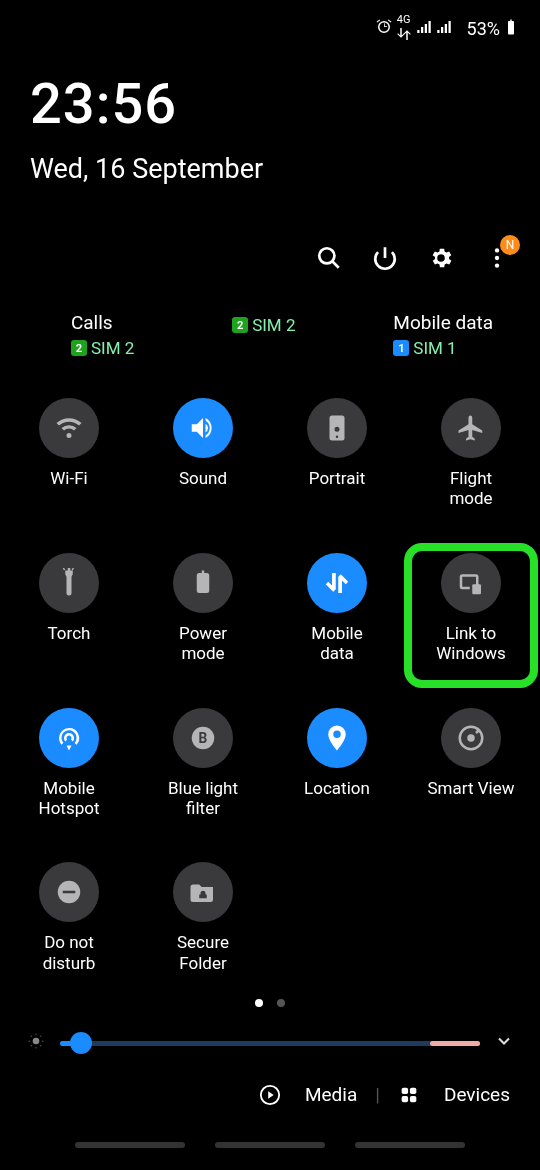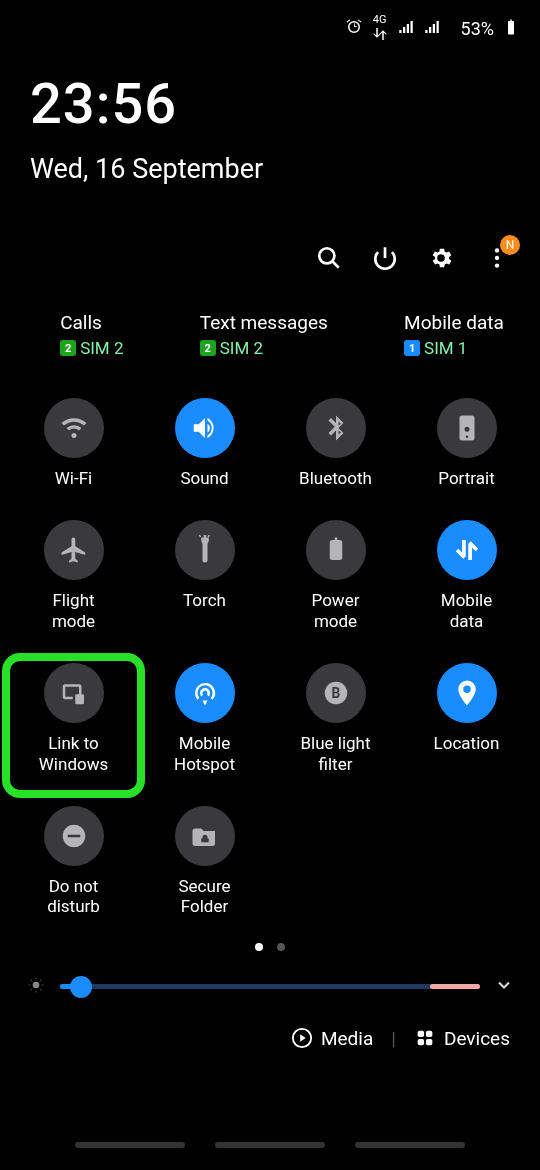--- a/index.html
+++ b/index.html
@@ -10,21 +10,21 @@
       color: #fff;
       font-family: -apple-system, BlinkMacSystemFont, "Segoe UI", Roboto, sans-serif;
       overflow: hidden;
       position: relative;
     }
     .statusbar {
       display: flex;
       justify-content: flex-end;
       align-items: center;
       padding: 14px 20px 0 0;
-      gap: 8px;
+      gap: 2px;
       font-size: 18px;
     }
     .statusbar svg { width: 18px; height: 18px; }
     .sb-text { font-size: 18px; margin-left: 12px; }
     .clock-block { padding: 28px 12px 0 30px; }
     .clock { font-size: 56px; font-weight: 500; letter-spacing: 1px; }
     .date { font-size: 27px; margin-top: 16px; }
     .util-row {
       display: flex;
       justify-content: flex-end;
@@ -55,21 +55,21 @@
     .sim-badge {
       width: 16px; height: 16px; border-radius: 3px; display: inline-flex;
       align-items: center; justify-content: center; font-size: 11px; font-weight: bold;
     }
     .sim-g { background: #1fa31f; }
     .sim-b { background: #1a8cff; }
     .sim-sub { font-size: 17px; color: #86efac; }
     .tiles {
       display: grid;
       grid-template-columns: repeat(4, 1fr);
-      gap: 4px;
+      gap: 16px;
       padding: 30px 10px 0 10px;
     }
     .tile {
       display: flex;
       flex-direction: column;
       align-items: center;
       padding: 10px 0 18px 0;
       position: relative;
     }
     .tile-icon {
@@ -129,21 +129,21 @@
       background: #1a8cff;
       left: 5%;
     }
     .chev svg { width: 20px; height: 20px; color: #ddd; }
     .footer {
       display: flex; justify-content: flex-end; align-items: center;
       gap: 18px;
       padding: 28px 30px 0 0;
       font-size: 19px;
     }
-    .footer-item { display: flex; align-items: flex-start; gap: 8px; }
+    .footer-item { display: flex; align-items: flex-end; gap: 24px; }
     .footer-sep { color: #555; }
     .navbar {
       position: absolute;
       bottom: 22px; left: 0; right: 0;
       display: flex; justify-content: space-around;
       padding: 0 60px;
     }
     .navbtn {
       width: 110px; height: 6px; background: #333; border-radius: 3px;
     }
@@ -215,21 +215,20 @@
 
 <div class="sim-row">
   <div class="sim-col">
     <div class="sim-title">Calls</div>
     <div class="sim-line">
       <span class="sim-badge sim-g">2</span>
       <span class="sim-sub">SIM 2</span>
     </div>
   </div>
   <div class="sim-col">
-    <div class="sim-title">Text messages</div>
     <div class="sim-line">
       <span class="sim-badge sim-g">2</span>
       <span class="sim-sub">SIM 2</span>
     </div>
   </div>
   <div class="sim-col">
     <div class="sim-title">Mobile data</div>
     <div class="sim-line">
       <span class="sim-badge sim-b">1</span>
       <span class="sim-sub">SIM 1</span>
@@ -250,28 +249,20 @@
       <div class="tile-icon on">
         <svg viewBox="0 0 24 24">
           <use href="#ic-sound"></use>
         </svg>
       </div>
       <div class="tile-label">Sound</div>
     </div>
     <div class="tile">
       <div class="tile-icon">
         <svg viewBox="0 0 24 24">
-          <use href="#ic-bluetooth"></use>
-        </svg>
-      </div>
-      <div class="tile-label">Bluetooth</div>
-    </div>
-    <div class="tile">
-      <div class="tile-icon">
-        <svg viewBox="0 0 24 24">
           <use href="#ic-portrait"></use>
         </svg>
       </div>
       <div class="tile-label">Portrait</div>
     </div>
     <div class="tile">
       <div class="tile-icon">
         <svg viewBox="0 0 24 24">
           <use href="#ic-flight"></use>
         </svg>
@@ -333,20 +324,28 @@
       <div class="tile-label">Blue light
 filter</div>
     </div>
     <div class="tile">
       <div class="tile-icon on">
         <svg viewBox="0 0 24 24">
           <use href="#ic-location"></use>
         </svg>
       </div>
       <div class="tile-label">Location</div>
+    </div>
+    <div class="tile">
+      <div class="tile-icon">
+        <svg viewBox="0 0 24 24">
+          <use href="#ic-smartview"></use>
+        </svg>
+      </div>
+      <div class="tile-label">Smart View</div>
     </div>
     <div class="tile">
       <div class="tile-icon">
         <svg viewBox="0 0 24 24">
           <use href="#ic-dnd"></use>
         </svg>
       </div>
       <div class="tile-label">Do not
 disturb</div>
     </div>

